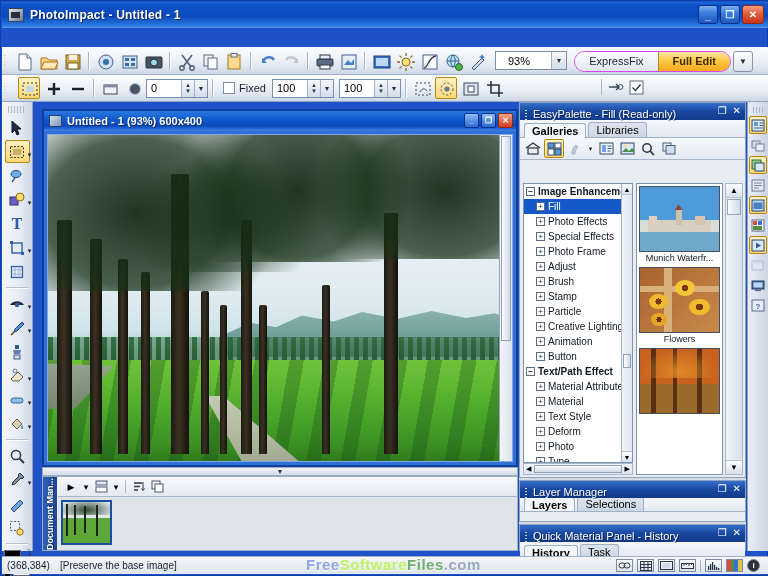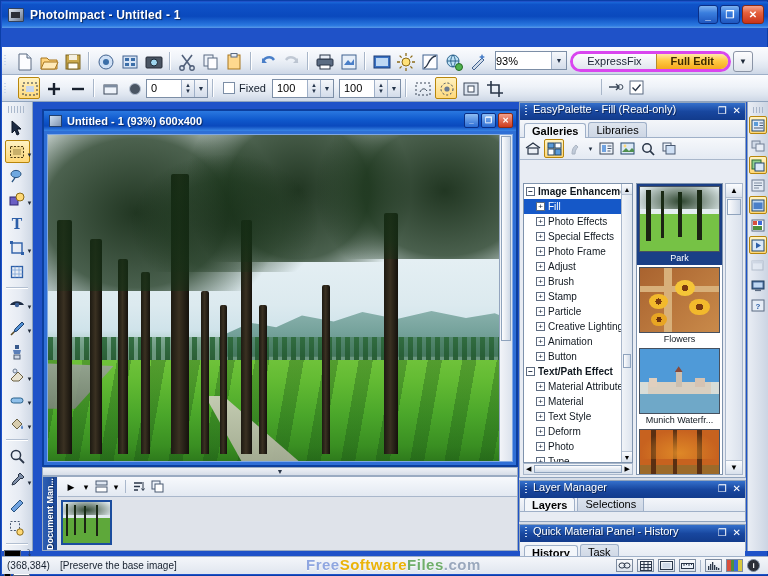--- a/index.html
+++ b/index.html
@@ -77,21 +77,21 @@
   .tbtn{
     width:22px; height:22px; margin:0 1px; border:1px solid transparent;
     border-radius:2px; position:relative; cursor:pointer; flex:0 0 auto;
   }
   .tbtn.sel{ border-color:#b8860b; background:linear-gradient(180deg,#fff2c0,#ffd97a); }
   .sep{ width:1px; height:18px; background:#a8b6c9; margin:0 4px; flex:0 0 auto;
         box-shadow:1px 0 0 #fff; }
   .zoomcombo{
     width:72px;height:19px;border:1px solid #7c8ea6;background:#fff;
     display:flex;align-items:center;justify-content:space-between;
-    margin-left:6px; font-size:11px; padding-left:0; cursor:pointer; flex:0 0 auto;
+    margin-left:6px; font-size:11px; padding-left:12px; cursor:pointer; flex:0 0 auto;
   }
   .zoomcombo .arw{ width:15px;height:17px;
     background:linear-gradient(180deg,#f6f8fb,#d3dcea); border-left:1px solid #9fb0c8;
     display:flex;align-items:center;justify-content:center;font-size:7px;color:#25344a;}
   .numbox{
     height:19px;border:1px solid #7c8ea6;background:#fff;display:flex;align-items:center;
     font-size:11px; flex:0 0 auto;
   }
   .numbox .val{ padding:0 4px; min-width:34px; }
   .spin{ width:13px;height:17px;background:linear-gradient(180deg,#f6f8fb,#d3dcea);
@@ -103,21 +103,21 @@
   .chk{ display:flex; align-items:flex-start; gap:4px; margin:0 6px; flex:0 0 auto; }
   .chkbox{ width:12px;height:12px;border:1px solid #7c8ea6;background:#fff; }
   .lbl{ font-size:11px; color:#16202e; }
 
   
   .modebar{
     position:absolute; right:14px; top:49px; height:22px;
     display:flex; align-items:center;
   }
   .modepill{
-    display:flex; height:21px; border:3px solid #d946ef; border-radius:11px;
+    display:flex; height:21px; border:1px solid #d946ef; border-radius:11px;
     overflow:hidden; background:#dfe4ec;
   }
   .modepill .seg{
     display:flex; align-items:center; justify-content:center;
     font-size:11px; color:#20293a; padding:0 14px;
     background:linear-gradient(180deg,#fdfdfe,#e1e6ee);
   }
   .modepill .seg.active{
     font-weight:bold; color:#3d2a00;
     background:linear-gradient(180deg,#ffe9a8 0%,#ffc944 45%,#f5a91d 100%);
@@ -243,21 +243,21 @@
 
   
   .rdock{
     position:absolute; left:518px; top:101px; width:227px; height:449px;
     background:#d6dce6;
   }
   .panel{ position:absolute; left:0; width:227px; background:#e8ecf3;
     border:1px solid #8fa3bd;}
   .ptitle{
     height:17px; background:linear-gradient(180deg,#3470cc 0%,#18479f 50%,#123b8c 100%);
-    display:flex; align-items:flex-start; padding-left:3px; position:relative;
+    display:flex; align-items:flex-end; padding-left:3px; position:relative;
   }
   .ptitle .ptxt{ color:#fff; font-size:11px; text-shadow:1px 1px 0 rgba(0,0,0,.45); }
   .ptitle .pbtns{ position:absolute; right:4px; top:2px; color:#fff; font-size:10px;
     display:flex; gap:6px; align-items:center;}
   .ptabs{ height:18px; display:flex; align-items:flex-end; padding-left:4px;
     background:linear-gradient(180deg,#f4f6fa,#e3e9f2); border-bottom:1px solid #9fb0c8;}
   .ptab{ font-size:11px; padding:1px 7px; border:1px solid #9fb0c8; border-bottom:none;
     border-radius:3px 3px 0 0; background:linear-gradient(180deg,#dde4ee,#cdd6e4); color:#1b2troke;
     margin-right:2px; cursor:pointer;}
   .ptab.active{ background:#f3f6fa; font-weight:bold; position:relative; top:1px;}
@@ -961,53 +961,42 @@
             <span>Type</span>
           </div>
         </div>
       <div class="hscrollbar">
         <span style="padding:0 2px">◀</span>
         <span style="flex:1;height:8px;margin:0 1px;background:linear-gradient(180deg,#fdfdfe,#cfd9e7);border:1px solid #8fa3bd"></span>
         <span style="padding:0 2px">▶</span>
       </div>
 
       <div class="gallery" id="gallery-host">
-          <div class="gitem sel">
+          <div class="gitem">
             <div class="gthumb">
-              <div style="position:absolute;inset:0;background:linear-gradient(180deg,#e4eef0 0 42%,#76c245 42% 100%)"></div>
-              <div style="position:absolute;left:8%;top:4%;width:6%;height:80%;background:#1b2313"></div>
-              <div style="position:absolute;left:26%;top:6%;width:5%;height:74%;background:#1b2313"></div>
-              <div style="position:absolute;left:48%;top:8%;width:5%;height:70%;background:#1b2313"></div>
-              <div style="position:absolute;left:72%;top:5%;width:6%;height:78%;background:#1b2313"></div>
-              <div style="position:absolute;left:-10%;top:-14%;width:124%;height:48%;background:radial-gradient(ellipse at 50% 75%,rgba(22,48,22,.88),rgba(22,48,22,0) 70%)"></div>
+              <div style="position:absolute;inset:0;background:linear-gradient(180deg,#4f9ad8 0 52%,#d8ddd8 52% 70%,#6fa8c8 70% 100%)"></div>
+              <div style="position:absolute;left:10%;top:52%;width:80%;height:18%;background:#d9cfc0"></div>
+              <div style="position:absolute;left:45%;top:34%;width:8%;height:26%;background:#cbbfb0"></div>
+              <div style="position:absolute;left:44%;top:27%;width:10%;height:9%;background:#8a4a3a;clip-path:polygon(50% 0,100% 100%,0 100%)"></div>
+              <div style="position:absolute;left:12%;top:46%;width:10%;height:14%;background:#e0cfbe"></div>
+              <div style="position:absolute;left:70%;top:45%;width:12%;height:15%;background:#d6c3b2"></div>
             </div>
-            <div class="gcap">Park</div>
+            <div class="gcap">Munich Waterfr...</div>
           </div>
           <div class="gitem">
             <div class="gthumb">
               <div style="position:absolute;inset:0;background:linear-gradient(135deg,#a9632f,#c98a4a)"></div>
               <div style="position:absolute;left:30%;top:0;width:10%;height:100%;background:#d8b07a"></div>
               <div style="position:absolute;left:0;top:28%;width:100%;height:9%;background:#d8b07a"></div>
               <div style="position:absolute;left:12%;top:40%;width:24%;height:24%;border-radius:50%;background:radial-gradient(circle,#7a3a10 0 26%,#f2b92c 26% 100%)"></div>
               <div style="position:absolute;left:44%;top:18%;width:26%;height:26%;border-radius:50%;background:radial-gradient(circle,#7a3a10 0 26%,#f5c537 26% 100%)"></div>
               <div style="position:absolute;left:62%;top:48%;width:26%;height:26%;border-radius:50%;background:radial-gradient(circle,#7a3a10 0 26%,#f2b92c 26% 100%)"></div>
               <div style="position:absolute;left:14%;top:70%;width:20%;height:20%;border-radius:50%;background:radial-gradient(circle,#6b2f0c 0 26%,#e8a523 26% 100%)"></div>
             </div>
             <div class="gcap">Flowers</div>
-          </div>
-          <div class="gitem">
-            <div class="gthumb">
-              <div style="position:absolute;inset:0;background:linear-gradient(180deg,#4f9ad8 0 52%,#d8ddd8 52% 70%,#6fa8c8 70% 100%)"></div>
-              <div style="position:absolute;left:10%;top:52%;width:80%;height:18%;background:#d9cfc0"></div>
-              <div style="position:absolute;left:45%;top:34%;width:8%;height:26%;background:#cbbfb0"></div>
-              <div style="position:absolute;left:44%;top:27%;width:10%;height:9%;background:#8a4a3a;clip-path:polygon(50% 0,100% 100%,0 100%)"></div>
-              <div style="position:absolute;left:12%;top:46%;width:10%;height:14%;background:#e0cfbe"></div>
-              <div style="position:absolute;left:70%;top:45%;width:12%;height:15%;background:#d6c3b2"></div>
-            </div>
-            <div class="gcap">Munich Waterfr...</div>
           </div>
           <div class="gitem">
             <div class="gthumb">
               <div style="position:absolute;inset:0;background:linear-gradient(180deg,#c7621f 0 55%,#9c6a2a 55% 100%)"></div>
               <div style="position:absolute;left:14%;top:0;width:6%;height:100%;background:#5a2f12"></div>
               <div style="position:absolute;left:42%;top:0;width:5%;height:100%;background:#5a2f12"></div>
               <div style="position:absolute;left:72%;top:0;width:6%;height:100%;background:#5a2f12"></div>
               <div style="position:absolute;left:0;top:0;width:100%;height:46%;background:radial-gradient(ellipse at 50% 80%,rgba(225,140,40,.9),rgba(225,140,40,0) 70%)"></div>
             </div>
           </div>
@@ -1150,15 +1139,15 @@
       <span class="sbi">
         <svg width="13" height="9" viewBox="0 0 13 9">
             <path d="M1 9V5h1.3v4zM3 9V3h1.3v6zM5 9V1h1.3v8zM7 9V4h1.3v5zM9 9V6h1.3v3zM11 9V7h1.3v2z" fill="#2a3648"></path>
           </svg>
       </span>
       <span class="sbi rainbow"></span>
       <span class="sbi info">i</span>
     </span>
   </div>
 
-  <div class="wm" id="wm-host"><span style="color: rgb(143, 166, 224);">Free</span><span style="color: #eab308;">Software</span><span style="color: rgb(111, 174, 106);">Files</span><span style="color: rgb(154, 168, 189);">.com</span></div>
+  <div class="wm" id="wm-host"><span style="color: rgb(143, 166, 224);">Free</span><span style="color: #bef264;">Software</span><span style="color: rgb(111, 174, 106);">Files</span><span style="color: rgb(154, 168, 189);">.com</span></div>
 
 </div>
 
 </body></html>

